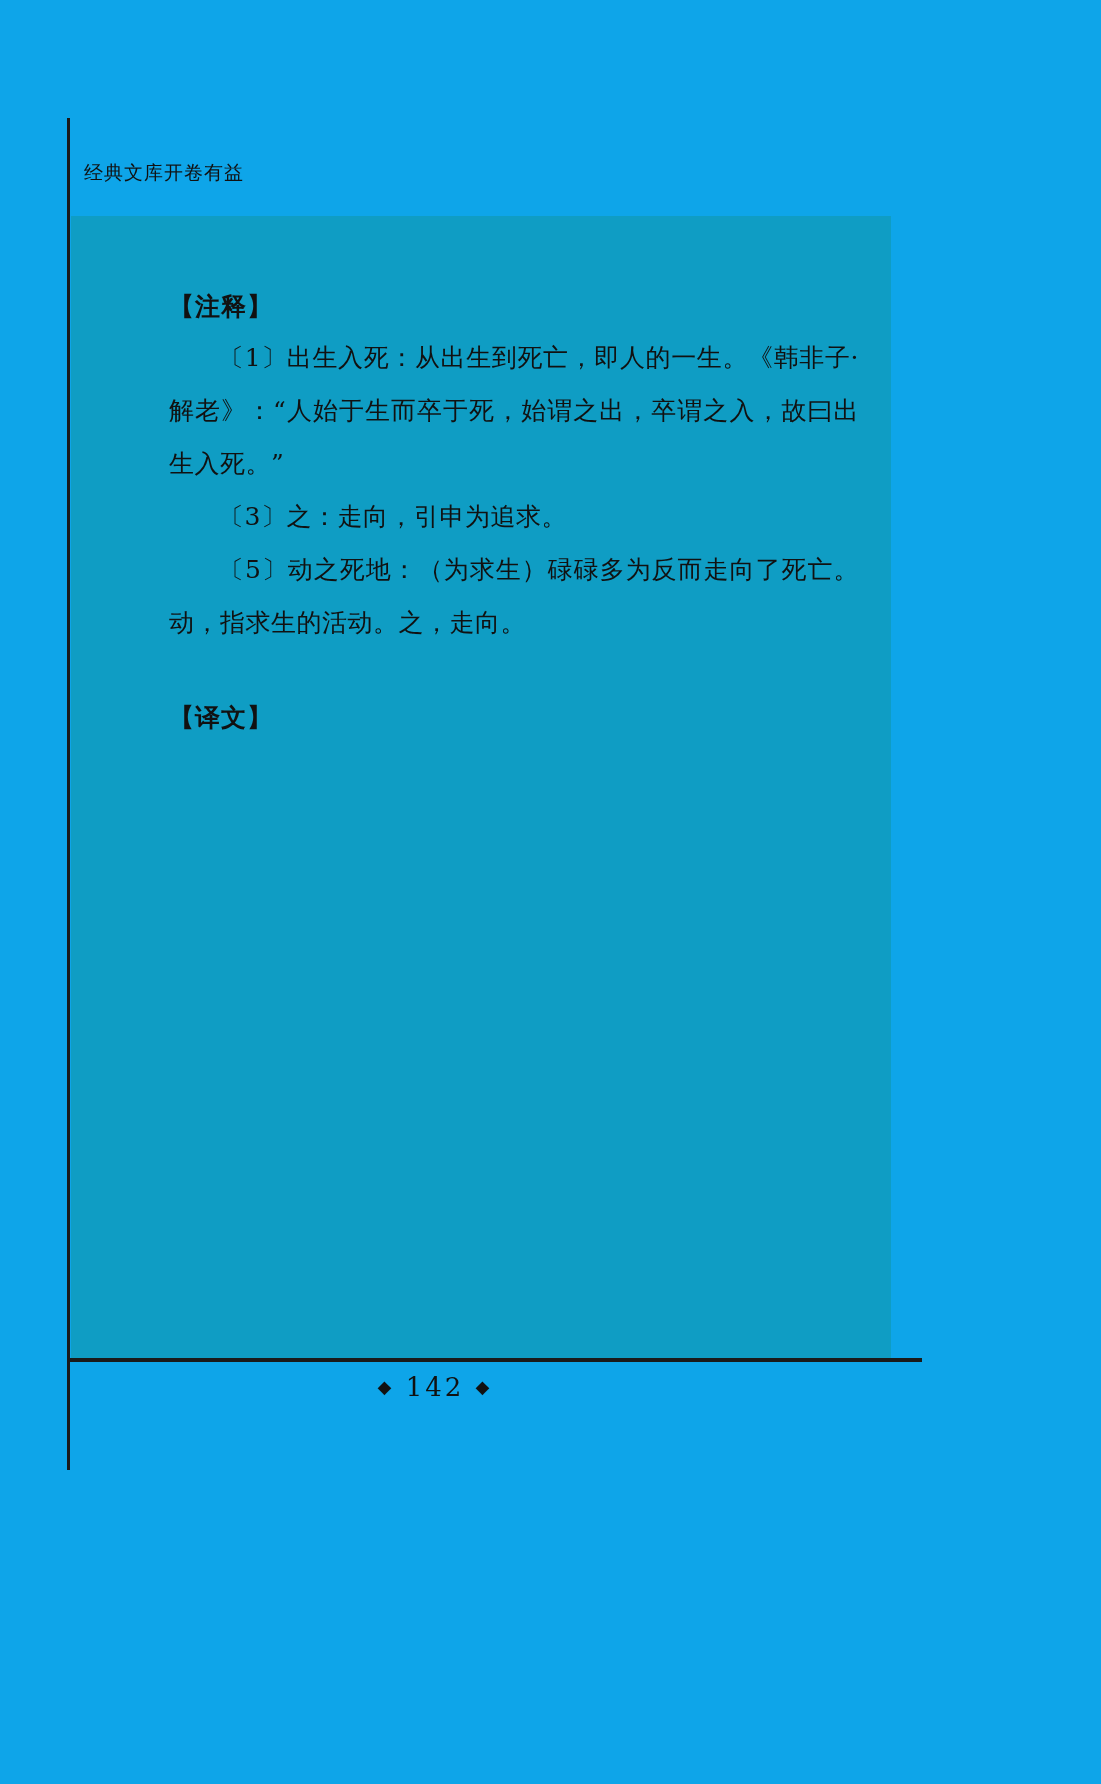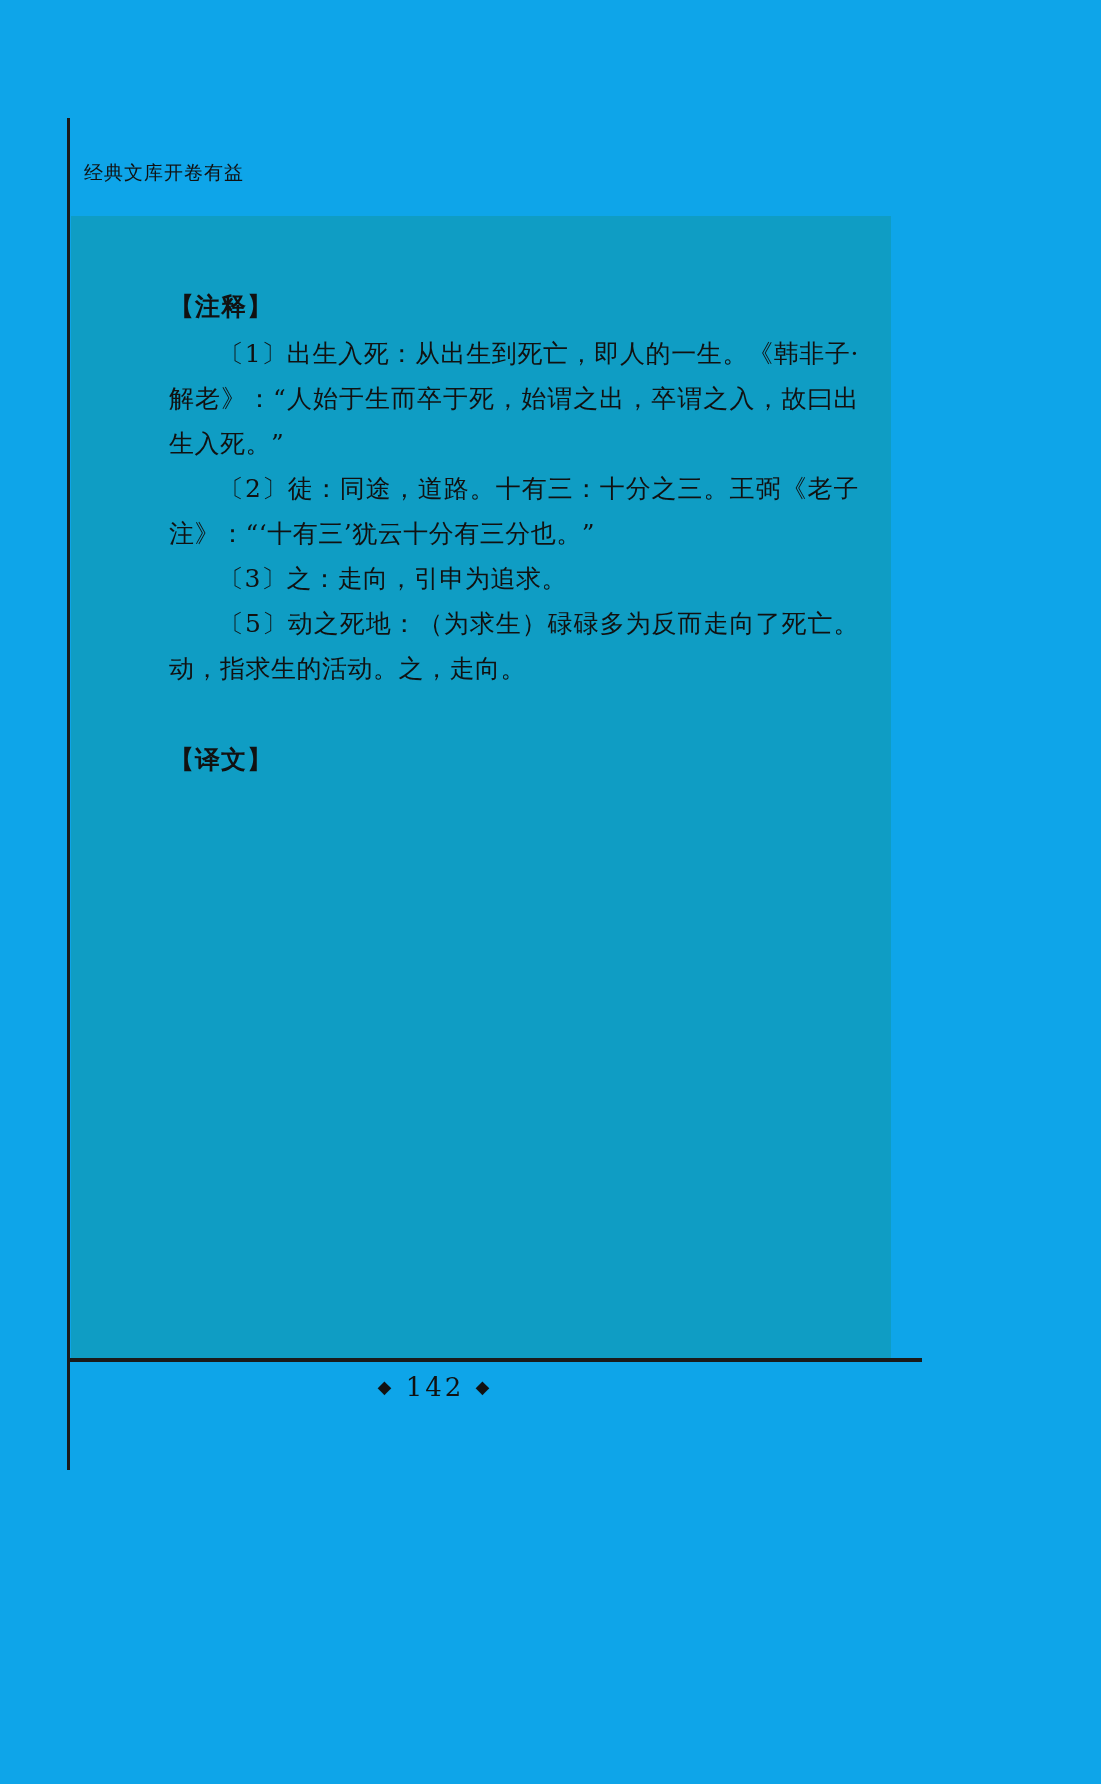--- a/index.html
+++ b/index.html
@@ -77,21 +77,21 @@
     font-size: 25px;
     font-weight: bold;
     color: #111111;
     letter-spacing: 1px;
     margin-bottom: 8px;
   }
 
   p.body-line {
     margin: 0;
     font-size: 25px;
-    line-height: 45px;
+    line-height: 53px;
     color: #111111;
     letter-spacing: 0.5px;
     text-align: justify;
   }
 
   .indent {
     text-indent: 50px;
   }
 
   .block {
@@ -125,21 +125,20 @@
   <div class="left-rule"></div>
 
   <div class="running-header">经典文库开卷有益</div>
 
   <div class="panel"></div>
 
   <div class="content">
 
     <div class="section-title">【注释】</div>
     <p class="body-line indent block">〔1〕出生入死：从出生到死亡，即人的一生。《韩非子·解老》：“人始于生而卒于死，始谓之出，卒谓之入，故曰出生入死。”</p>
-    <p class="body-line indent block">〔2〕徒：同途，道路。十有三：十分之三。王弼《老子注》：“‘十有三’犹云十分有三分也。”</p>
     <p class="body-line indent block">〔3〕之：走向，引申为追求。</p>
     <p class="body-line indent block">〔5〕动之死地：（为求生）碌碌多为反而走向了死亡。动，指求生的活动。之，走向。</p>
 
     <div class="gap-lg"></div>
 
     <div class="section-title">【译文】</div>
 
     <div class="gap-xl"></div>
 
 

